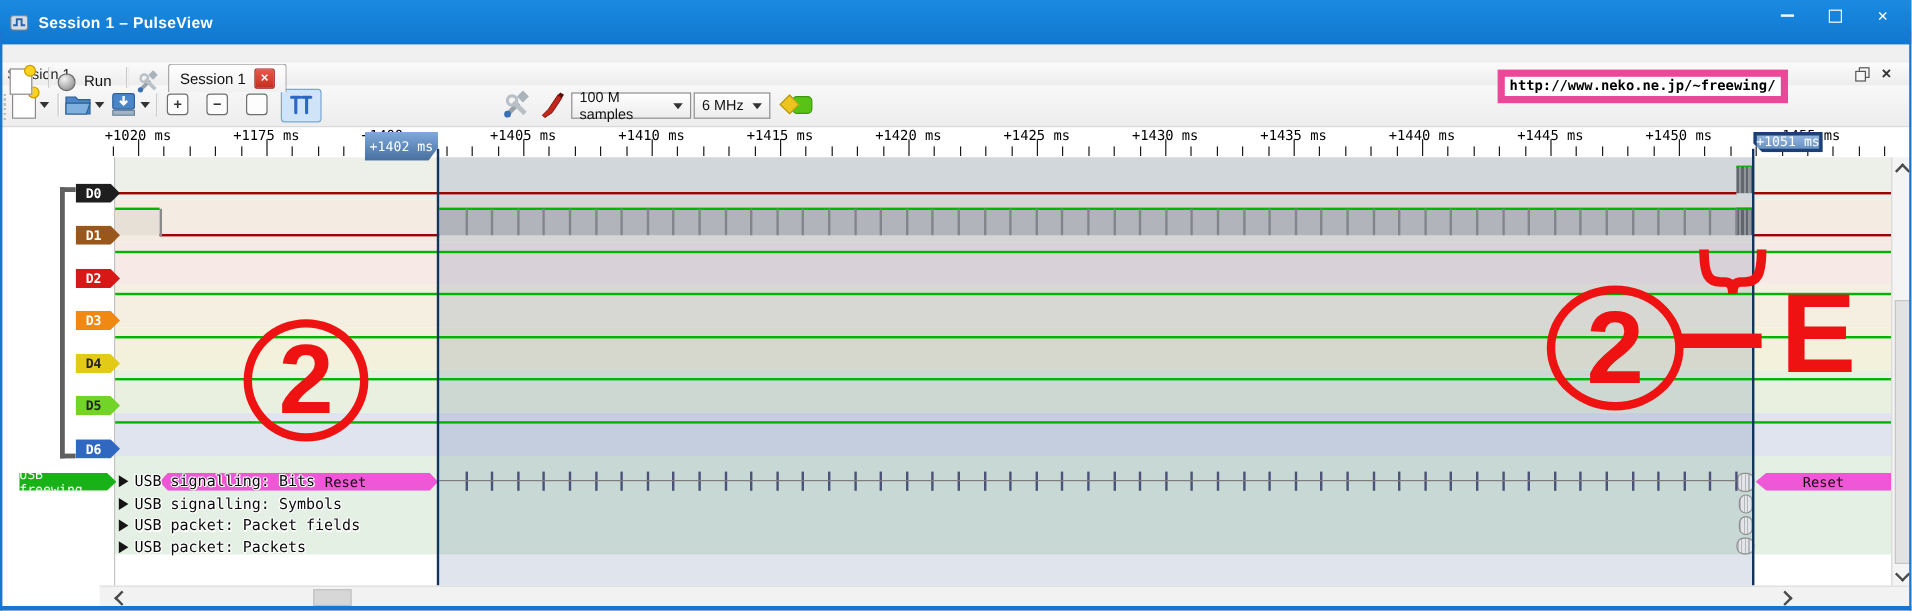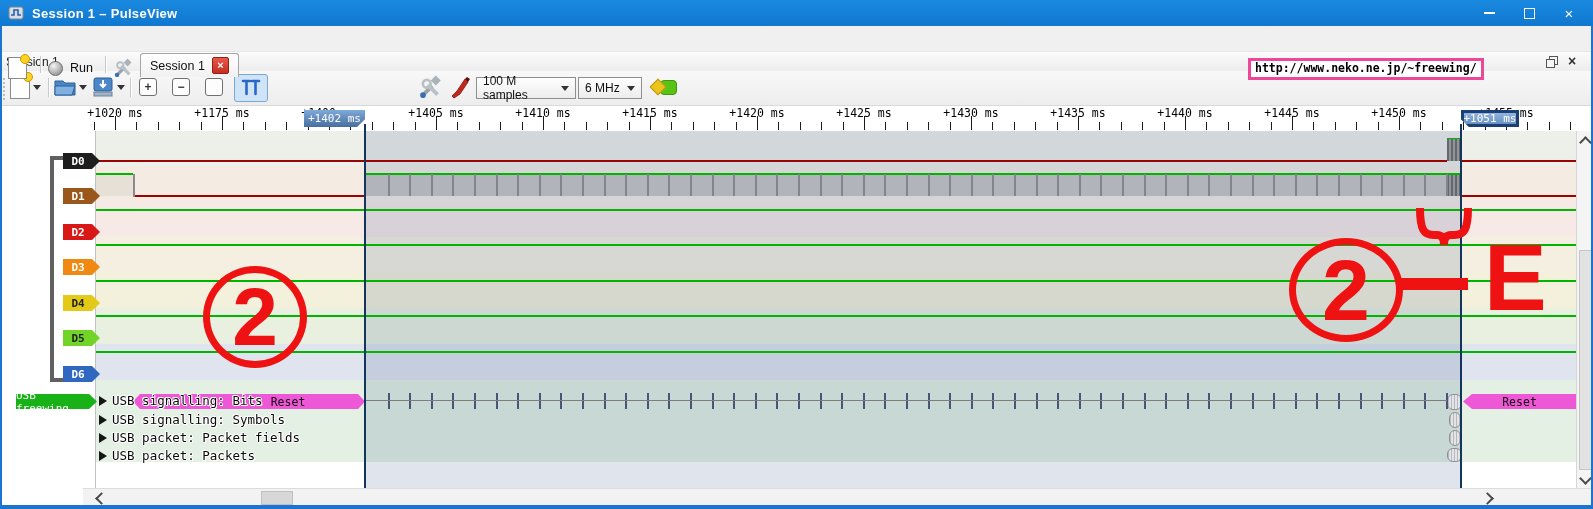--- a/index.html
+++ b/index.html
@@ -1,46 +1,46 @@
 <!DOCTYPE html>
 <html><head>
 <meta charset="utf-8">
 <style>
   html,body{margin:0;padding:0;background:#9a9a9a;}
   body{width:1593px;font-family:"Liberation Sans",sans-serif;}
   #win{position:relative;width:1593px;height:509px;background:#ffffff;overflow:hidden;}
   .mono{font-family:"DejaVu Sans Mono",monospace;}
   .abs{position:absolute;}
   
-  #titlebar{position:absolute;left:0;top:0;width:1593px;height:26px;background:linear-gradient(#1a8ae0,#1077cf);display:flex;align-items:center;color:#fff;z-index:7;}
+  #titlebar{position:absolute;left:0;top:0;width:1593px;height:37px;background:linear-gradient(#1a8ae0,#1077cf);display:flex;align-items:center;color:#fff;z-index:7;}
   #titlebar .title{margin-left:8px;font-size:13px;font-weight:bold;letter-spacing:.3px;}
   .wctl{width:40px;height:26px;display:flex;align-items:center;justify-content:center;color:#fff;}
   #win-controls{position:absolute;right:4px;top:0;display:flex;}
   
   #tabbar{position:absolute;left:0;top:26px;width:1593px;height:25px;background:#f0f0f0;z-index:6;}
   .sep{position:absolute;top:30px;width:1px;height:17px;background:#c9c9c9;border-right:1px solid #fdfdfd;}
   .sphere{width:13px;height:13px;border-radius:50%;background:radial-gradient(circle at 35% 30%,#f4f4f4,#b3b3b3 55%,#7d7d7d);border:1px solid #6b6b6b;}
   #tab-session{position:absolute;left:140px;top:27px;height:23px;background:linear-gradient(#fefefe,#f1f1f1);border:1px solid #a7a7a7;border-bottom:none;border-radius:3px 3px 0 0;display:flex;align-items:center;gap:7px;padding:0 9px;font-size:12.5px;color:#111;}
   .tabclose{width:15px;height:15px;background:linear-gradient(#e8584a,#c62e1e);border:1px solid #932015;border-radius:2px;color:#fff;font-size:11px;font-weight:bold;display:flex;align-items:center;justify-content:center;line-height:1;}
   
   #dockbar{position:absolute;left:0;top:51px;width:1593px;height:20px;background:linear-gradient(#fbfbfb,#ececec);border-top:1px solid #e6e6e6;border-bottom:1px solid #d8d8d8;z-index:5;}
   #dockbar .dtitle{position:absolute;left:6px;top:3px;font-size:12px;color:#222;}
   
   #toolbar{position:absolute;left:0;top:71px;width:1593px;height:34px;background:linear-gradient(#f8f8f8,#ededed);border-bottom:1px solid #d9d9d9;z-index:5;}
   .tbtn{position:absolute;top:3px;height:26px;display:flex;align-items:center;justify-content:center;border-radius:3px;}
   .dar{width:0;height:0;border:4px solid transparent;border-top:5px solid #333;margin-top:5px;}
   .tsep{position:absolute;top:7px;width:1px;height:19px;background:#c9c9c9;border-right:1px solid #ffffff;}
   .zicon{width:16px;height:16px;border:1px solid #6f6f6f;border-radius:3px;background:#fdfdfd;display:flex;align-items:center;justify-content:center;font-size:12px;color:#333;line-height:1;font-weight:bold;}
   .combo{position:absolute;top:6px;height:22px;border:1px solid #8f8f8f;background:linear-gradient(#ffffff,#ececec);display:flex;align-items:center;justify-content:space-between;padding:0 6px;font-size:12px;color:#111;box-sizing:border-box;}
   
-  #copyright{position:absolute;left:1248px;top:58px;background:#fff;border:3px solid #ec4899;padding:1px 4px;z-index:8;font-family:"DejaVu Sans Mono",monospace;font-weight:bold;font-size:11.5px;line-height:13.5px;color:#000;white-space:nowrap;}
+  #copyright{position:absolute;left:1248px;top:58px;background:#fff;border:6px solid #ec4899;padding:1px 4px;z-index:8;font-family:"DejaVu Sans Mono",monospace;font-weight:bold;font-size:11.5px;line-height:13.5px;color:#000;white-space:nowrap;}
   
   #stage{position:absolute;left:0;top:0;width:1593px;height:509px;z-index:1;}
   .flagtext{display:flex;align-items:center;justify-content:center;color:#fff;}
-  #cursor-flag-left{position:absolute;left:304px;top:110px;width:61px;height:17px;background:linear-gradient(#7fa9da,#466f9e);clip-path:polygon(0 0,100% 0,100% 55%,calc(100% - 8px) 100%,0 100%);z-index:4;font-size:11px;}
+  #cursor-flag-left{position:absolute;left:304px;top:110px;width:61px;height:24px;background:linear-gradient(#7fa9da,#466f9e);clip-path:polygon(0 0,100% 0,100% 55%,calc(100% - 8px) 100%,0 100%);z-index:4;font-size:11px;}
   #cursor-flag-right{position:absolute;left:1461px;top:110px;width:58px;height:17px;background:linear-gradient(#9dbde6,#5c88bb);clip-path:polygon(0 0,100% 0,100% 100%,8px 100%,0 55%);box-shadow:inset 0 0 0 3px #1c3f76;z-index:4;font-size:11px;}
   #cursor-span-bar{position:absolute;left:366px;top:112px;width:1089px;height:12px;background:linear-gradient(#6d9fd4,#3a6ba6);border:1px solid #234f85;border-radius:7px;box-sizing:border-box;z-index:3;display:flex;align-items:center;justify-content:center;color:#fff;font-size:10.5px;}
   #usb-request-flag{position:absolute;left:16px;top:394px;width:81px;height:15px;background:#18b117;clip-path:polygon(0 0,calc(100% - 8px) 0,100% 50%,calc(100% - 8px) 100%,0 100%);z-index:2;display:flex;align-items:center;justify-content:center;padding-right:8px;box-sizing:border-box;color:#fff;font-size:11px;}
   .resetbar{position:absolute;top:394px;height:15px;background:#ee58d6;z-index:2;display:flex;align-items:center;color:#14040f;font-size:11.5px;filter:drop-shadow(0 0 1px #a8149a);}
   #reset-left{left:133px;width:232px;clip-path:polygon(7px 0,calc(100% - 7px) 0,100% 50%,calc(100% - 7px) 100%,7px 100%,0 50%);justify-content:center;padding-left:78px;box-sizing:border-box;}
   #reset-right{left:1463px;width:113px;clip-path:polygon(9px 0,100% 0,100% 100%,9px 100%,0 50%);justify-content:center;}
   
   .chv{width:7px;height:7px;border-left:2px solid #4a4a4a;border-bottom:2px solid #4a4a4a;}
   #vsb{position:absolute;left:1576px;top:131px;width:17px;height:357px;background:#f4f4f4;border-left:1px solid #d6d6d6;z-index:6;box-sizing:border-box;}
   #hsb{position:absolute;left:83px;top:488px;width:1508px;height:17px;background:#f2f2f2;border-top:1px solid #dcdcdc;z-index:6;box-sizing:border-box;}

